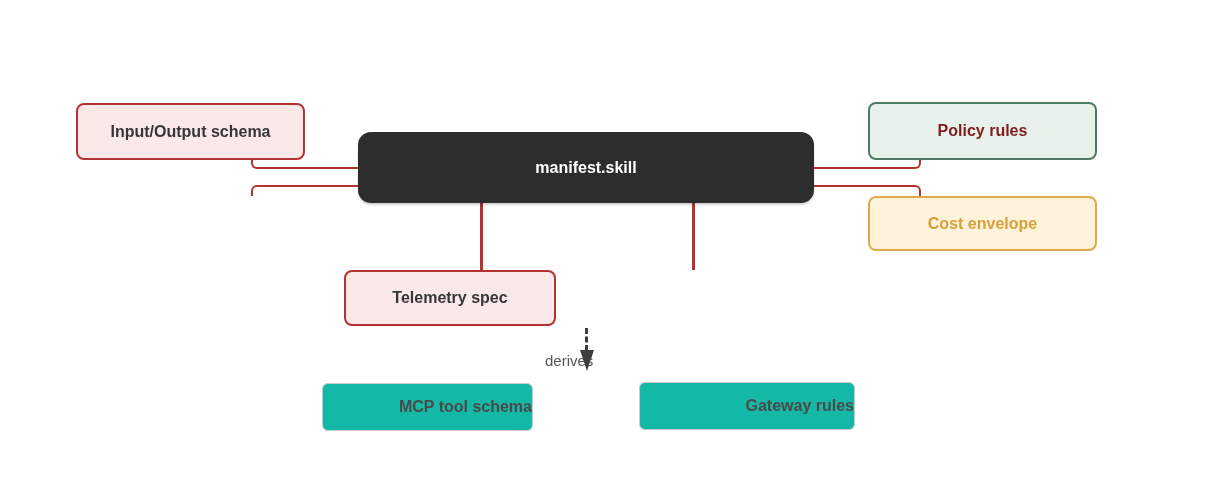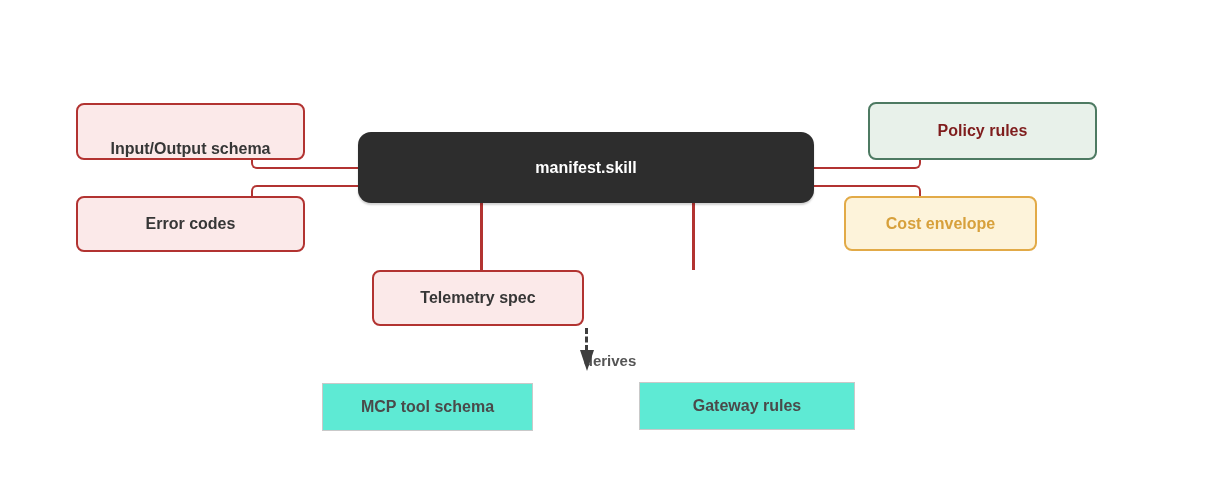--- a/index.html
+++ b/index.html
@@ -47,39 +47,40 @@
     background: #e8f1ea;
     border-color: #4d7a62;
     color: #7f1d1d;
   }
   .node.yellow {
     background: #fdf3da;
     border-color: #e2aa47;
     color: #d7a03b;
   }
   .node.gray {
-    background: #5eead4;
+    background: #14b8a6;
     border-color: #c9c9c9;
     color: #4a4a4a;
-    border-radius: 0;
+    border-radius: 6px;
     border-width: 1px;
+    justify-content: flex-end;
   }
   .node.center-node {
     background: #2d2d2d;
     border: none;
     color: #ffffff;
     border-radius: 13px;
     box-shadow: 0 2px 2px rgba(0,0,0,0.18);
   }
-  .n-io      { left: 76px;  top: 103px; width: 229px; height: 57px; align-items: flex-end; }
+  .n-io      { left: 76px;  top: 103px; width: 229px; height: 57px; }
   .n-err     { left: 76px;  top: 196px; width: 229px; height: 56px; }
   .n-policy  { left: 868px; top: 102px; width: 229px; height: 58px; }
-  .n-cost    { left: 844px; top: 196px; width: 193px; height: 55px; }
+  .n-cost    { left: 868px; top: 196px; width: 229px; height: 55px; }
   .n-center  { left: 358px; top: 132px; width: 456px; height: 71px; }
-  .n-tel     { left: 372px; top: 270px; width: 212px; height: 56px; }
+  .n-tel     { left: 344px; top: 270px; width: 212px; height: 56px; }
   .n-life    { left: 603px; top: 270px; width: 213px; height: 56px; }
   .n-mcp     { left: 322px; top: 383px; width: 211px; height: 48px; }
   .n-gw      { left: 639px; top: 382px; width: 216px; height: 48px; }
 
   .conn {
     position: absolute;
     box-sizing: border-box;
   }
   .c-io {
     left: 251px; top: 159px; width: 107px; height: 10px;
@@ -119,27 +120,26 @@
     position: absolute;
     left: 580px; top: 350px;
     width: 0; height: 0;
     border-left: 7px solid transparent;
     border-right: 7px solid transparent;
     border-top: 21px solid #3e3e3e;
     z-index: 3;
   }
   .edge-label {
     position: absolute;
-    left: 570px; top: 352px;
+    left: 545px; top: 352px;
     width: 80px;
-    text-align: center;
+    text-align: left;
     font-size: 15px;
     color: #555555;
     z-index: 2;
-    font-weight: bold;
   }
 </style>
 </head>
 <body>
 
 <div class="canvas">
 
 
   <div class="conn c-io"></div>
   <div class="conn c-err"></div>
@@ -149,23 +149,20 @@
   <div class="conn c-life"></div>
 
   <div class="edge-label">derives</div>
   <div class="dash-line"></div>
   <div class="arrow-head"></div>
 
   <div class="node red n-io">
     <span>Input/Output schema</span>
   </div>
 
-  <div class="node red n-err">
-    <span>Error codes</span>
-  </div>
 
   <div class="node green n-policy">
     <span>Policy rules</span>
   </div>
 
   <div class="node yellow n-cost">
     <span>Cost envelope</span>
   </div>
 
   <div class="node center-node n-center">

